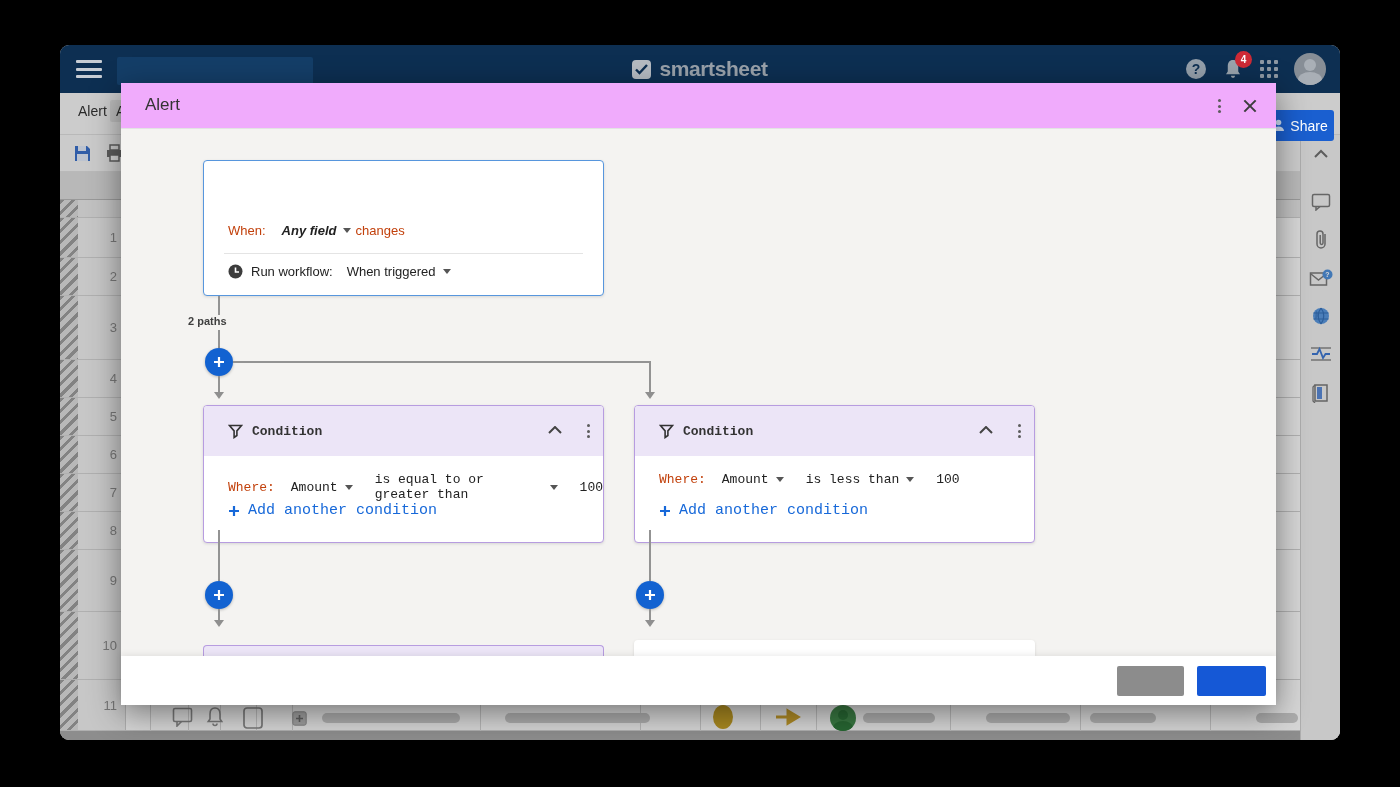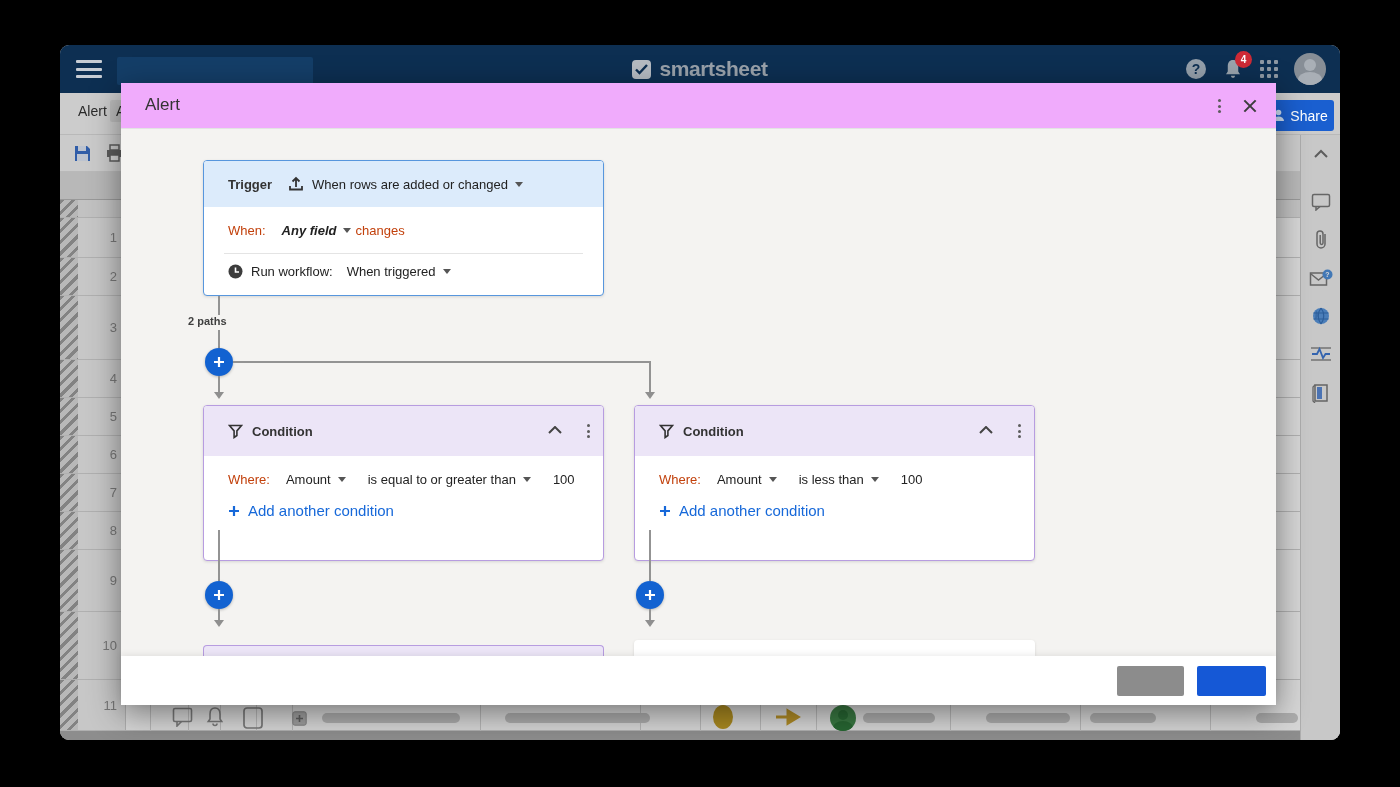--- a/index.html
+++ b/index.html
@@ -51,21 +51,21 @@
   .avatar-green::before { content:""; position:absolute; left:8px; top:5px; width:10px; height:10px; border-radius:50%; background:#2f7a3c; }
   .avatar-green::after { content:""; position:absolute; left:3px; top:16px; width:20px; height:13px; border-radius:50%; background:#2f7a3c; }
 
   
   .sidebar { position:absolute; right:0; top:90px; width:40px; height:605px; background:#efefef; border-left:1px solid #cfcfcf; }
   .sb-icon { position:absolute; left:50%; transform:translateX(-50%); }
 
   
   .overlay { position:absolute; left:0; top:48px; width:1280px; height:647px; background:rgba(0,0,0,0.16); z-index:2; }
 
-  .share-btn { position:absolute; left:1206px; top:55px; width:68px; height:31px; background:#1a5fd0; border-radius:3px; color:#fff; font-size:14px; display:flex; align-items:center; justify-content:center; gap:5px; z-index:3; }
+  .share-btn { position:absolute; left:1206px; top:65px; width:68px; height:31px; background:#1a5fd0; border-radius:3px; color:#fff; font-size:14px; display:flex; align-items:center; justify-content:center; gap:5px; z-index:3; }
 
   
   .dialog { position:absolute; left:61px; top:38px; width:1155px; height:622px; background:#f4f3f1; z-index:10; box-shadow:0 8px 30px rgba(0,0,0,0.45); }
   .dlg-header { position:absolute; left:0; top:0; width:1155px; height:46px; background:#f0abfc; border-bottom:1px solid #e3e3e3; }
   .dlg-title { position:absolute; left:24px; top:12px; font-size:17px; color:#333; }
   .kebab { position:absolute; top:15px; width:16px; height:16px; display:flex; flex-direction:column; align-items:center; justify-content:space-between; padding:1px 0; cursor:pointer; }
   .kebab i { width:3px; height:3px; border-radius:50%; background:#5c5c5c; }
   .dlg-kebab { left:1090px; }
   .dlg-close { position:absolute; left:1120px; top:14px; width:18px; height:18px; cursor:pointer; }
   .dlg-close::before,.dlg-close::after { content:""; position:absolute; left:8px; top:1px; width:2px; height:16px; background:#3c3c3c; }
@@ -77,21 +77,21 @@
   .node-head { position:relative; height:46px; display:flex; align-items:center; border-radius:3px 3px 0 0; }
   .trigger-node .node-head { background:#dcebfb; }
   .cond .node-head { background:#ece5f7; height:50px; }
   .head-label { font-size:13px; font-weight:700; color:#333; margin-left:24px; }
   .head-value { font-size:13px; color:#222; margin-left:8px; }
   .caret { width:0; height:0; border-left:4px solid transparent; border-right:4px solid transparent; border-top:5px solid #555; display:inline-block; margin-left:7px; }
   .trow { position:absolute; left:24px; font-size:13px; color:#222; display:flex; align-items:center; }
   .gray { color:#c2410c; }
   .anyfield { font-style:italic; font-weight:700; }
   .t-div { position:absolute; left:20px; right:20px; top:92px; height:1px; background:#e4e4e4; }
-  .cond { width:401px; height:156px; border:1px solid #b79ce0; }
+  .cond { width:401px; height:138px; border:1px solid #b79ce0;font-family:Liberation Mono, monospace; }
   .cond-left { left:82px; top:322px; } .cond-right { left:513px; top:322px; }
   .chev-up { position:absolute; top:20px; width:14px; height:8px; }
   .add-link { position:absolute; left:24px; top:96px; display:flex; align-items:center; gap:8px; font-size:15px; color:#1668d9; cursor:pointer; }
 
   
   .conn-v { position:absolute; width:2px; background:#939393; }
   .conn-h { position:absolute; height:2px; background:#939393; }
   .arrowhead { position:absolute; width:0; height:0; border-left:5px solid transparent; border-right:5px solid transparent; border-top:7px solid #8f8f8f; }
   .paths-label { position:absolute; font-size:11px; font-weight:700; color:#3f3f3f; }
   .plus-circle { position:absolute; width:28px; height:28px; border-radius:50%; background:#1262d1; display:flex; align-items:center; justify-content:center; box-shadow:0 1px 3px rgba(0,0,0,0.25); cursor:pointer; }
@@ -311,29 +311,20 @@
         <span class="dlg-title">Alert</span>
         <div class="kebab dlg-kebab">
             <i></i>
             <i></i>
             <i></i>
           </div>
         <div class="dlg-close"></div>
       </div>
 
       <div class="node trigger-node">
-        <div class="node-head">
-          <span class="head-label">Trigger</span>
-          <svg style="margin-left:16px" width="16" height="16" viewBox="0 0 16 16">
-              <path d="M8 11 V2 M4.5 5.5 L8 2 L11.5 5.5" fill="none" stroke="#333" stroke-width="1.8"></path>
-              <path d="M2 10 v3.5 h12 V10" fill="none" stroke="#333" stroke-width="1.8"></path>
-            </svg>
-          <span class="head-value">When rows are added or changed</span>
-          <span class="caret"></span>
-        </div>
         <div class="trow" style="top:62px">
           <span class="gray">When:</span>
           <span class="anyfield" style="margin-left:16px">Any field</span>
           <span class="caret"></span>
           <span class="gray" style="margin-left:4px">changes</span>
         </div>
         <div class="t-div"></div>
         <div class="trow" style="top:103px">
           <svg width="15" height="15" viewBox="0 0 15 15">
               <circle cx="7.5" cy="7.5" r="7" fill="#3c3c3c"></circle>

